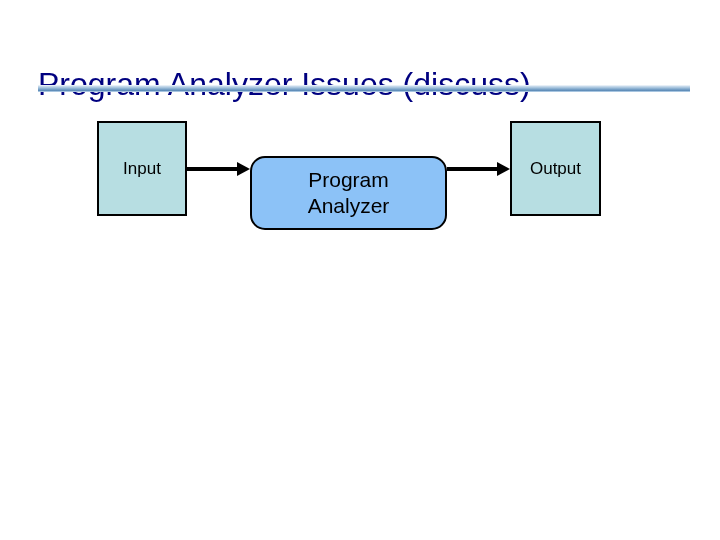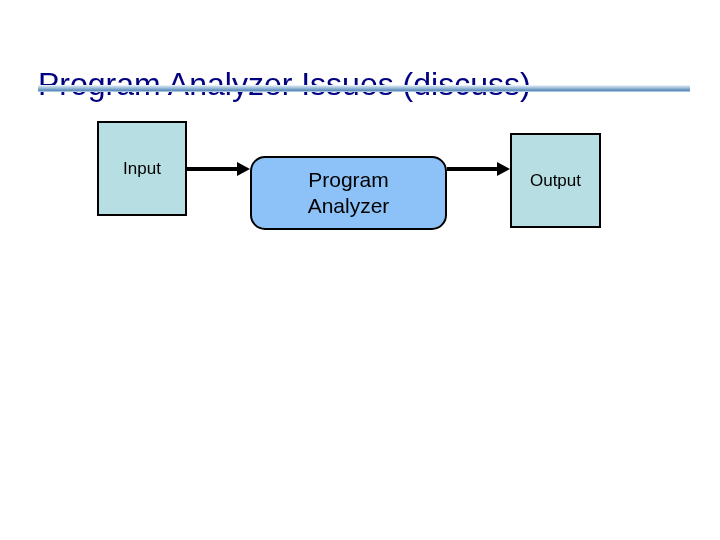--- a/index.html
+++ b/index.html
@@ -87,21 +87,20 @@
 
   
   #node-output {
     left: 510px;
     top: 121px;
     width: 91px;
     height: 95px;
     background: #b7dee2;
     font-size: 17px;
     line-height: 20px;
-    margin-top: 12px;
   }
 
   
   #node-analyzer {
     left: 250px;
     top: 129px;
     width: 197px;
     height: 74px;
     background: #8cc2f7;
     border-radius: 15px;

